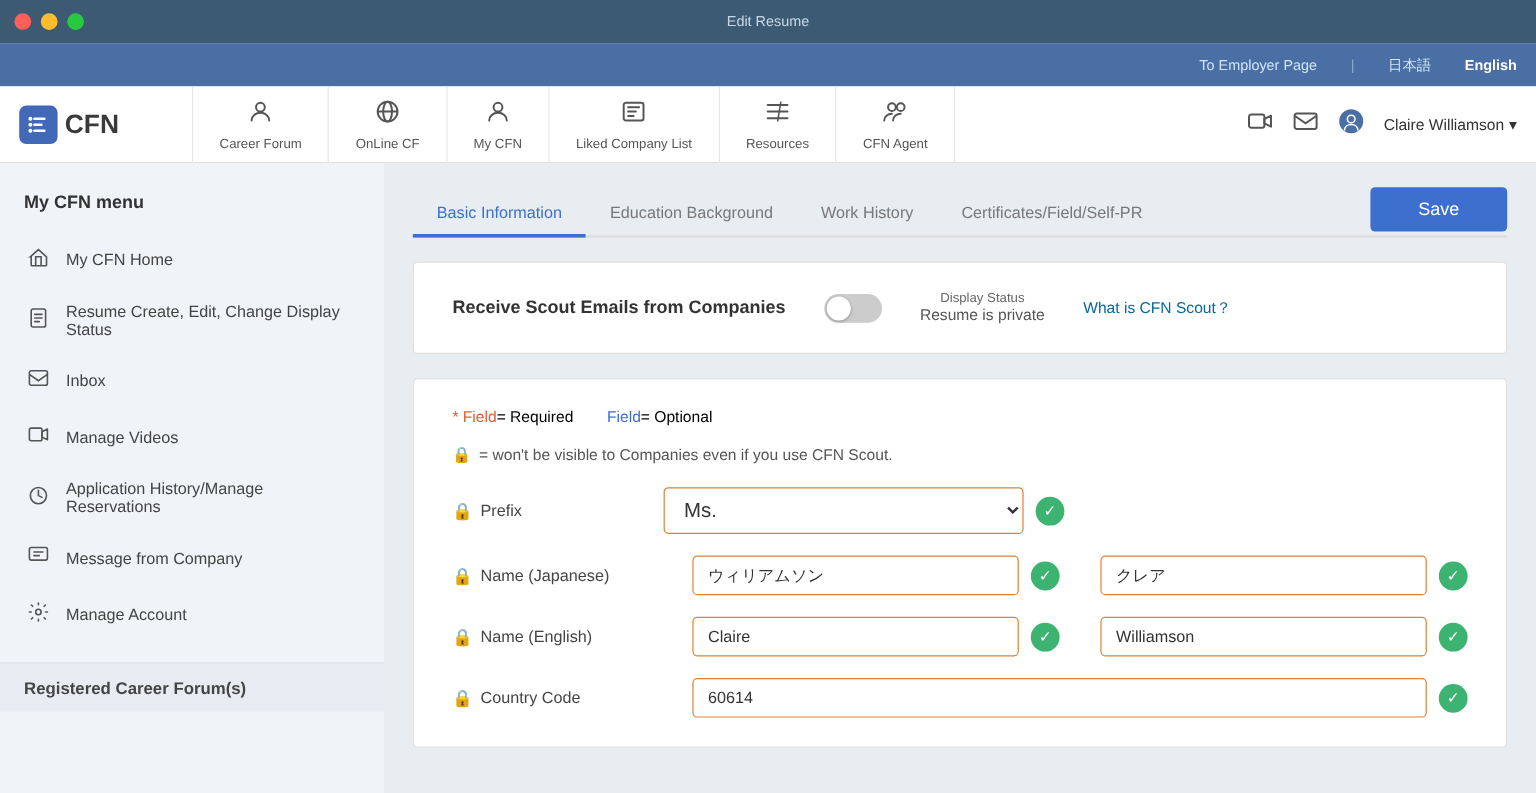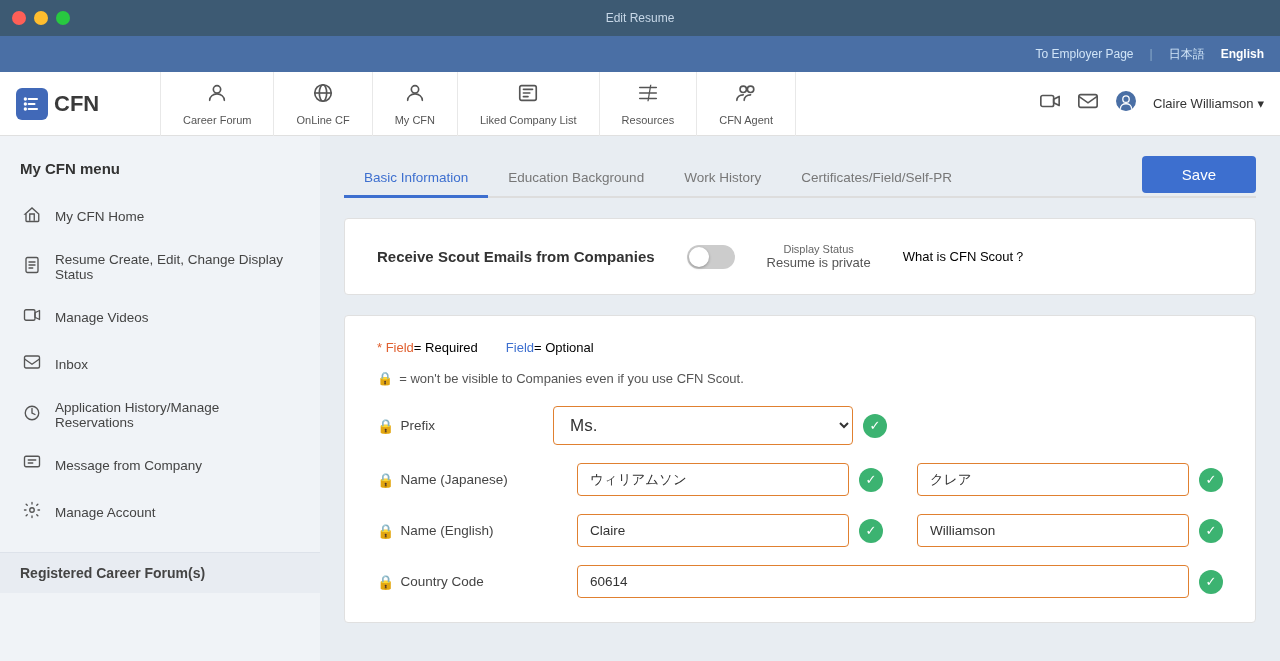--- a/index.html
+++ b/index.html
@@ -28,21 +28,21 @@
     }
 
     
     .top-nav {
       background: #4a6fa5;
       height: 36px;
       display: flex;
       align-items: center;
       justify-content: flex-end;
       padding: 0 16px;
-      gap: 16px;
+      gap: 28px;
     }
     .top-nav a { color: #d0e4f7; font-size: 12px; text-decoration: none; }
     .top-nav .divider { color: #8aaac8; font-size: 12px; }
 
     
     .main-nav {
       background: white;
       height: 64px;
       display: flex;
       align-items: center;
@@ -193,21 +193,21 @@
       height: 20px;
       background: white;
       border-radius: 50%;
       position: absolute;
       top: 2px;
       left: 2px;
       box-shadow: 0 1px 3px rgba(0,0,0,0.3);
     }
     .display-status { font-size: 11px; color: #666; text-align: center; }
     .status-private { font-size: 13px; color: #555; }
-    .cfn-scout-link { font-size: 13px; color: #000000; text-decoration: none; cursor: pointer; }
+    .cfn-scout-link { font-size: 13px; color: #0369a1; text-decoration: none; cursor: pointer; }
 
     
     .form-area { background: white; border: 1px solid #e0e0e0; border-radius: 4px; padding: 24px 32px; }
     .field-legend { display: flex; gap: 28px; margin-bottom: 16px; font-size: 13px; }
     .field-req { color: #e06030; font-weight: 500; }
     .field-opt { color: #3d6fcf; font-weight: 500; }
     .lock-note { font-size: 13px; color: #555; margin-bottom: 20px; display: flex; align-items: center; gap: 6px; }
 
     .form-row {
       display: flex;
@@ -408,35 +408,35 @@
             <rect x="4" y="2" width="16" height="20" rx="2" stroke="#555" stroke-width="1.8"></rect>
             <path d="M8 8h8M8 12h8M8 16h5" stroke="#555" stroke-width="1.8" stroke-linecap="round"></path>
           </svg>
       </span>
       <span>Resume Create, Edit, Change Display Status</span>
     </div>
 
     <div class="sidebar-item">
       <span class="si-icon">
         <svg width="18" height="18" viewBox="0 0 24 24" fill="none">
+            <rect x="2" y="4" width="20" height="16" rx="2" stroke="#555" stroke-width="1.8"></rect>
+            <path d="M2 8l10 7 10-7" stroke="#555" stroke-width="1.8"></path>
+          </svg>
+      </span>
+      <span>Inbox</span>
+    </div>
+
+    <div class="sidebar-item">
+      <span class="si-icon">
+        <svg width="18" height="18" viewBox="0 0 24 24" fill="none">
             <rect x="2" y="5" width="14" height="14" rx="2" stroke="#555" stroke-width="1.8"></rect>
             <path d="M16 9l6-3v12l-6-3V9z" stroke="#555" stroke-width="1.8" stroke-linejoin="round"></path>
           </svg>
       </span>
       <span>Manage Videos</span>
-    </div>
-
-    <div class="sidebar-item">
-      <span class="si-icon">
-        <svg width="18" height="18" viewBox="0 0 24 24" fill="none">
-            <rect x="2" y="4" width="20" height="16" rx="2" stroke="#555" stroke-width="1.8"></rect>
-            <path d="M2 8l10 7 10-7" stroke="#555" stroke-width="1.8"></path>
-          </svg>
-      </span>
-      <span>Inbox</span>
     </div>
 
     <div class="sidebar-item">
       <span class="si-icon">
         <svg width="18" height="18" viewBox="0 0 24 24" fill="none">
             <circle cx="12" cy="12" r="9" stroke="#555" stroke-width="1.8"></circle>
             <path d="M12 6v6l4 2" stroke="#555" stroke-width="1.8" stroke-linecap="round"></path>
           </svg>
       </span>
       <span>Application History/Manage Reservations</span>

